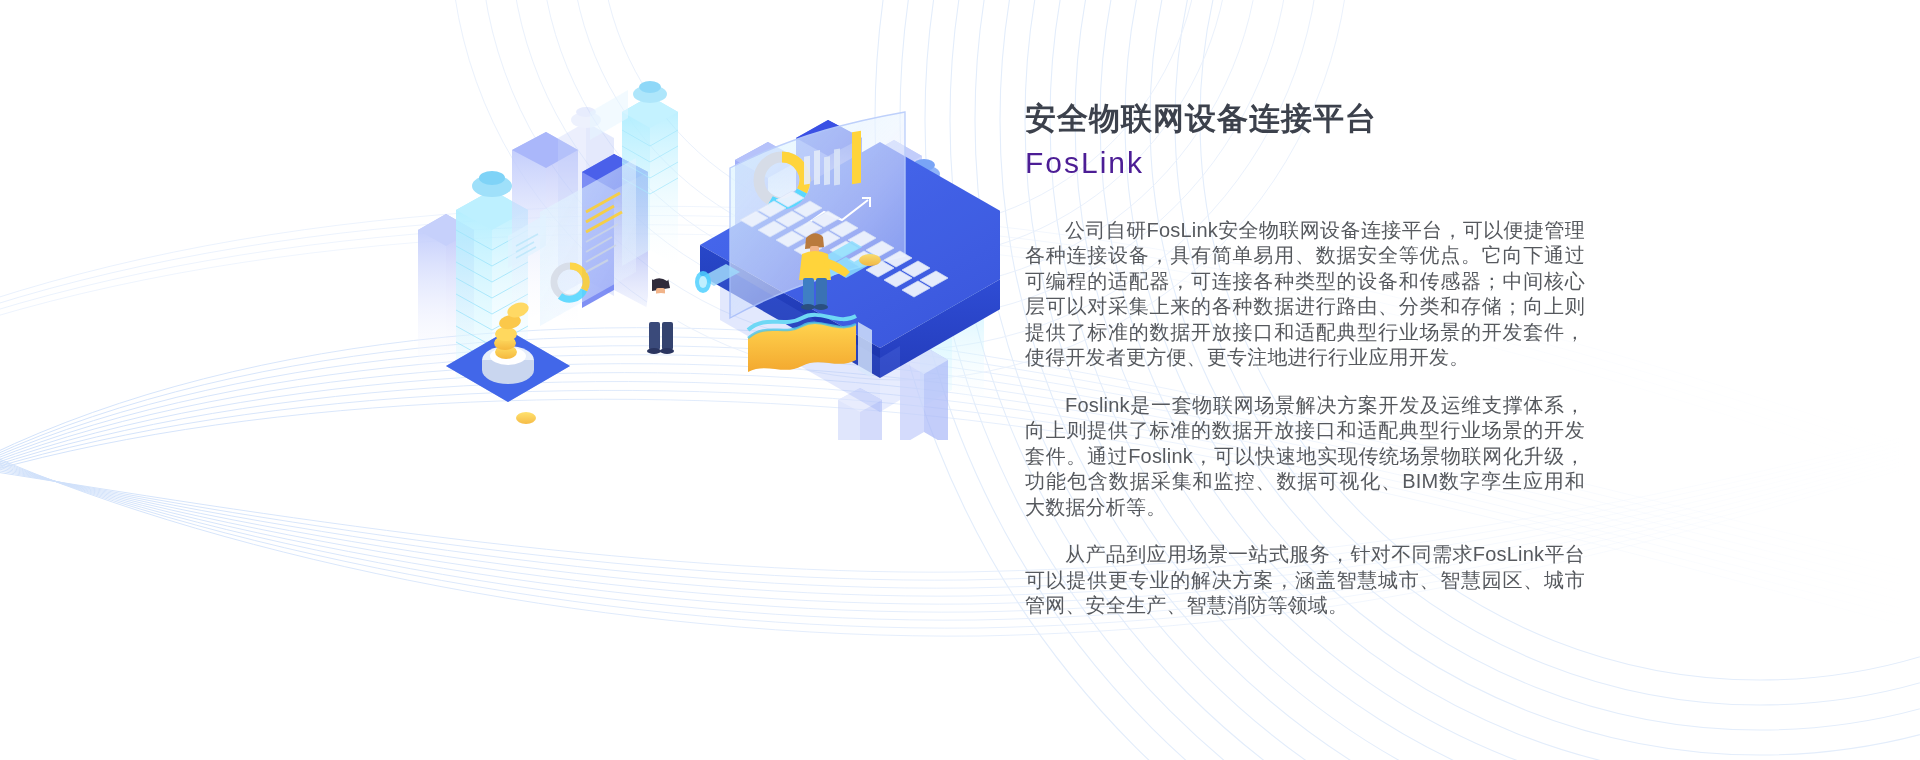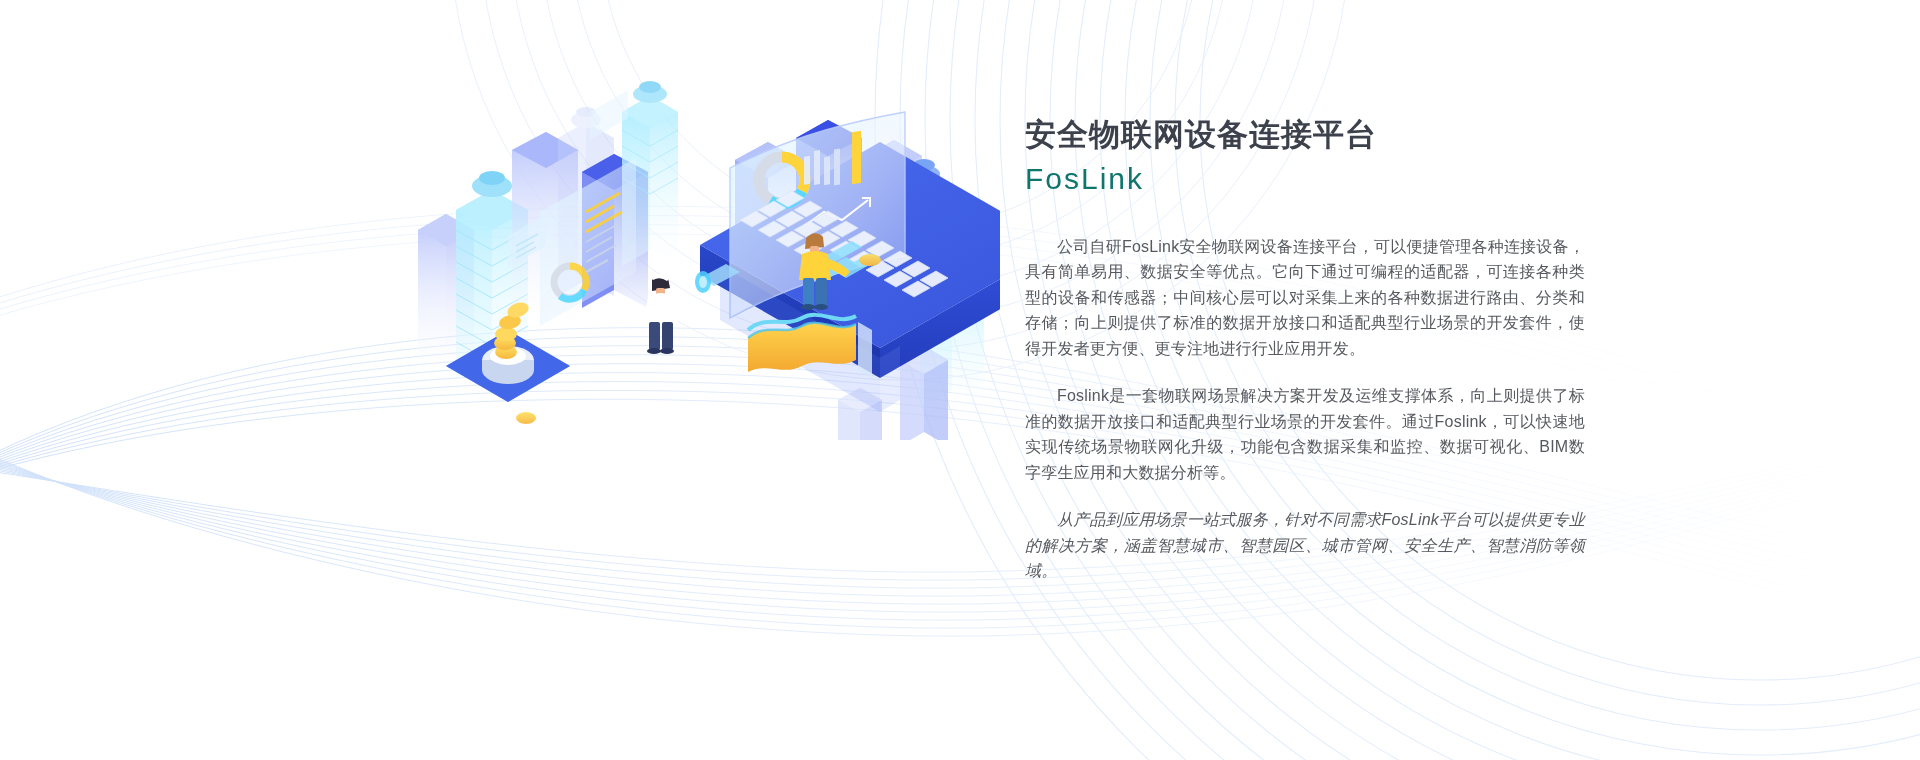--- a/index.html
+++ b/index.html
@@ -14,51 +14,51 @@
 
   
   .bg-layer{position:absolute;left:0;top:0;width:1920px;height:760px;pointer-events:none;}
 
   
   .illus{position:absolute;left:400px;top:60px;width:600px;height:380px;}
 
   
   .text-col{
     position:absolute;
-    left:1025px;top:116px;
+    left:1025px;top:100px;
     width:560px;
   }
   .hero-title{
     font-size:31px;
     font-weight:bold;
     color:#3c414c;
     letter-spacing:1px;
     line-height:1.25;
     margin:0;
     white-space:nowrap;
   }
   .hero-sub{
     font-size:30px;
     font-weight:normal;
-    color:#0f766e;
+    color:#4c1d95;
     letter-spacing:2px;
     margin:4px 0 0 0;
     line-height:1.3;
   }
   .body-block{margin-top:36px;}
   .para{
-    font-size:16px;
+    font-size:20px;
     line-height:25.5px;
     color:#56595e;
     text-indent:2em;
     margin:0 0 22px 0;
     text-align:justify;
     letter-spacing:0.2px;
   }
-  .para:last-child{margin-bottom:6px;font-style:italic;}
+  .para:last-child{margin-bottom:6px;}
 </style>
 </head>
 <body>
 
 <div id="stage">
 
   <svg class="bg-layer" viewBox="0 0 1920 760" preserveAspectRatio="none">
     <defs>
       <linearGradient id="wgrad" x1="0" y1="0" x2="1" y2="0">
         <stop offset="0%" stop-color="#cfe0fa" stop-opacity="0.95"></stop>

